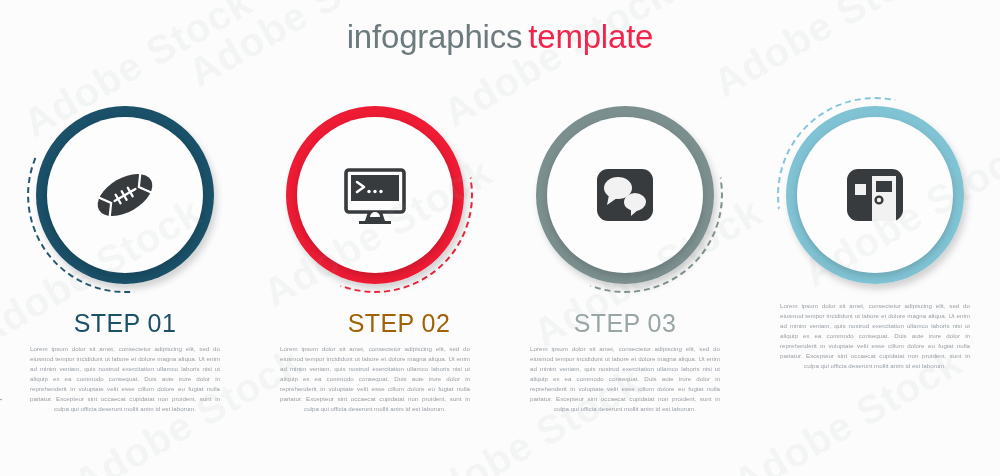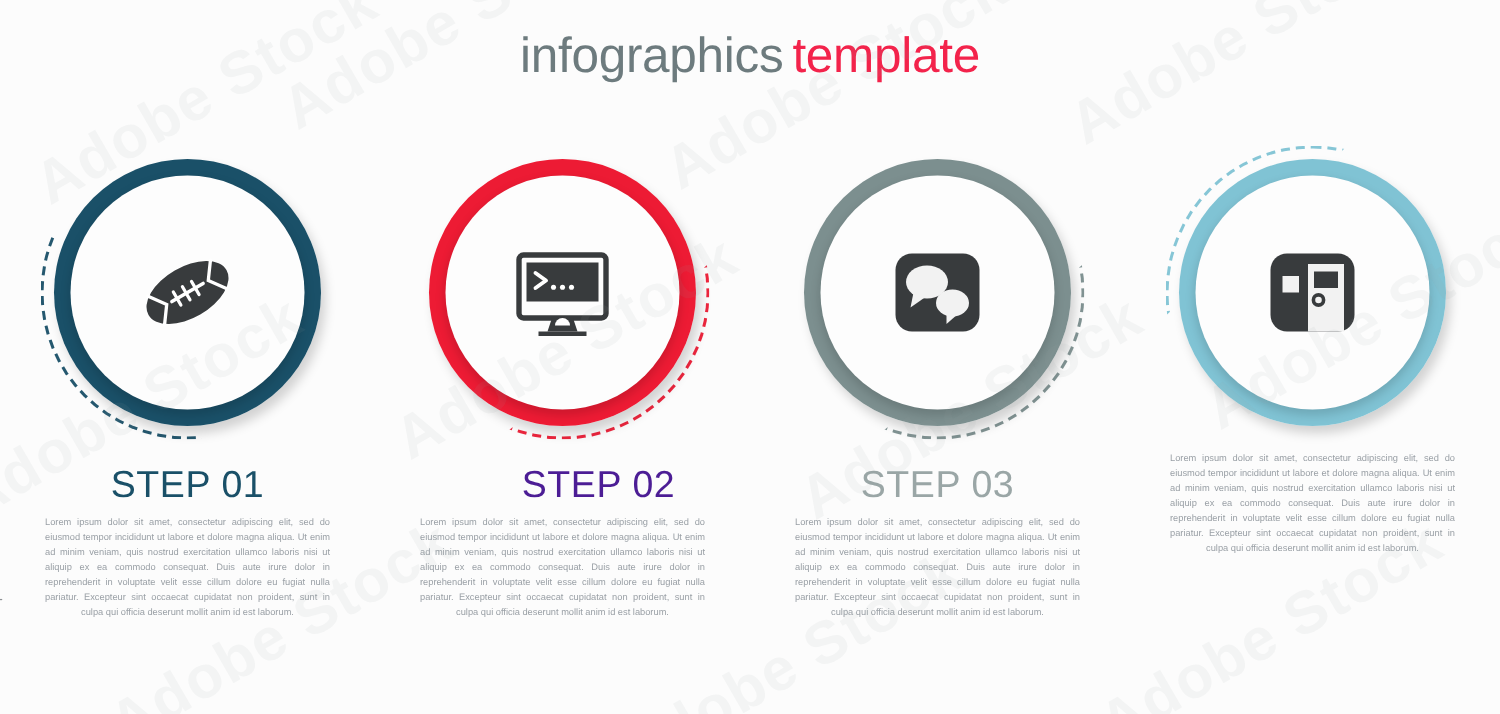--- a/index.html
+++ b/index.html
@@ -207,21 +207,21 @@
             <circle cx="32" cy="34.5" r="1.7" fill="#fff"></circle>
             <circle cx="38" cy="34.5" r="1.7" fill="#fff"></circle>
             <circle cx="44" cy="34.5" r="1.7" fill="#fff"></circle>
             <path d="M31 55 L45 55 L48 64 L28 64 Z" fill="#383b3d"></path>
             <path d="M33 60 a5 5 0 0 1 10 0" fill="#fff"></path>
             <rect x="22" y="64" width="32" height="3" fill="#383b3d"></rect>
           </svg>
         </div>
       </div>
     </div>
-    <div class="step-label" style="color:#4c1d95;margin-left:48px;">STEP 02</div>
+    <div class="step-label" style="color:#a16207;margin-left:48px;">STEP 02</div>
     <div class="step-body">Lorem ipsum dolor sit amet, consectetur adipiscing elit, sed do eiusmod tempor incididunt ut labore et dolore magna aliqua. Ut enim ad minim veniam, quis nostrud exercitation ullamco laboris nisi ut aliquip ex ea commodo consequat. Duis aute irure dolor in reprehenderit in voluptate velit esse cillum dolore eu fugiat nulla pariatur. Excepteur sint occaecat cupidatat non proident, sunt in culpa qui officia deserunt mollit anim id est laborum.</div>
   </div>
 
   <div class="step">
     <div class="badge">
       <div class="ring-dashed mask-br" style="border-color:#7c8f8f;"></div>
       <div class="ring-solid" style="background:
            radial-gradient(circle at 50% 50%, transparent 0 68px, #7c8f8f 68px 100%);
            box-shadow:3px 5px 7px rgba(0,0,0,0.17);"></div>
       <div class="ring-inner-shadow"></div>

